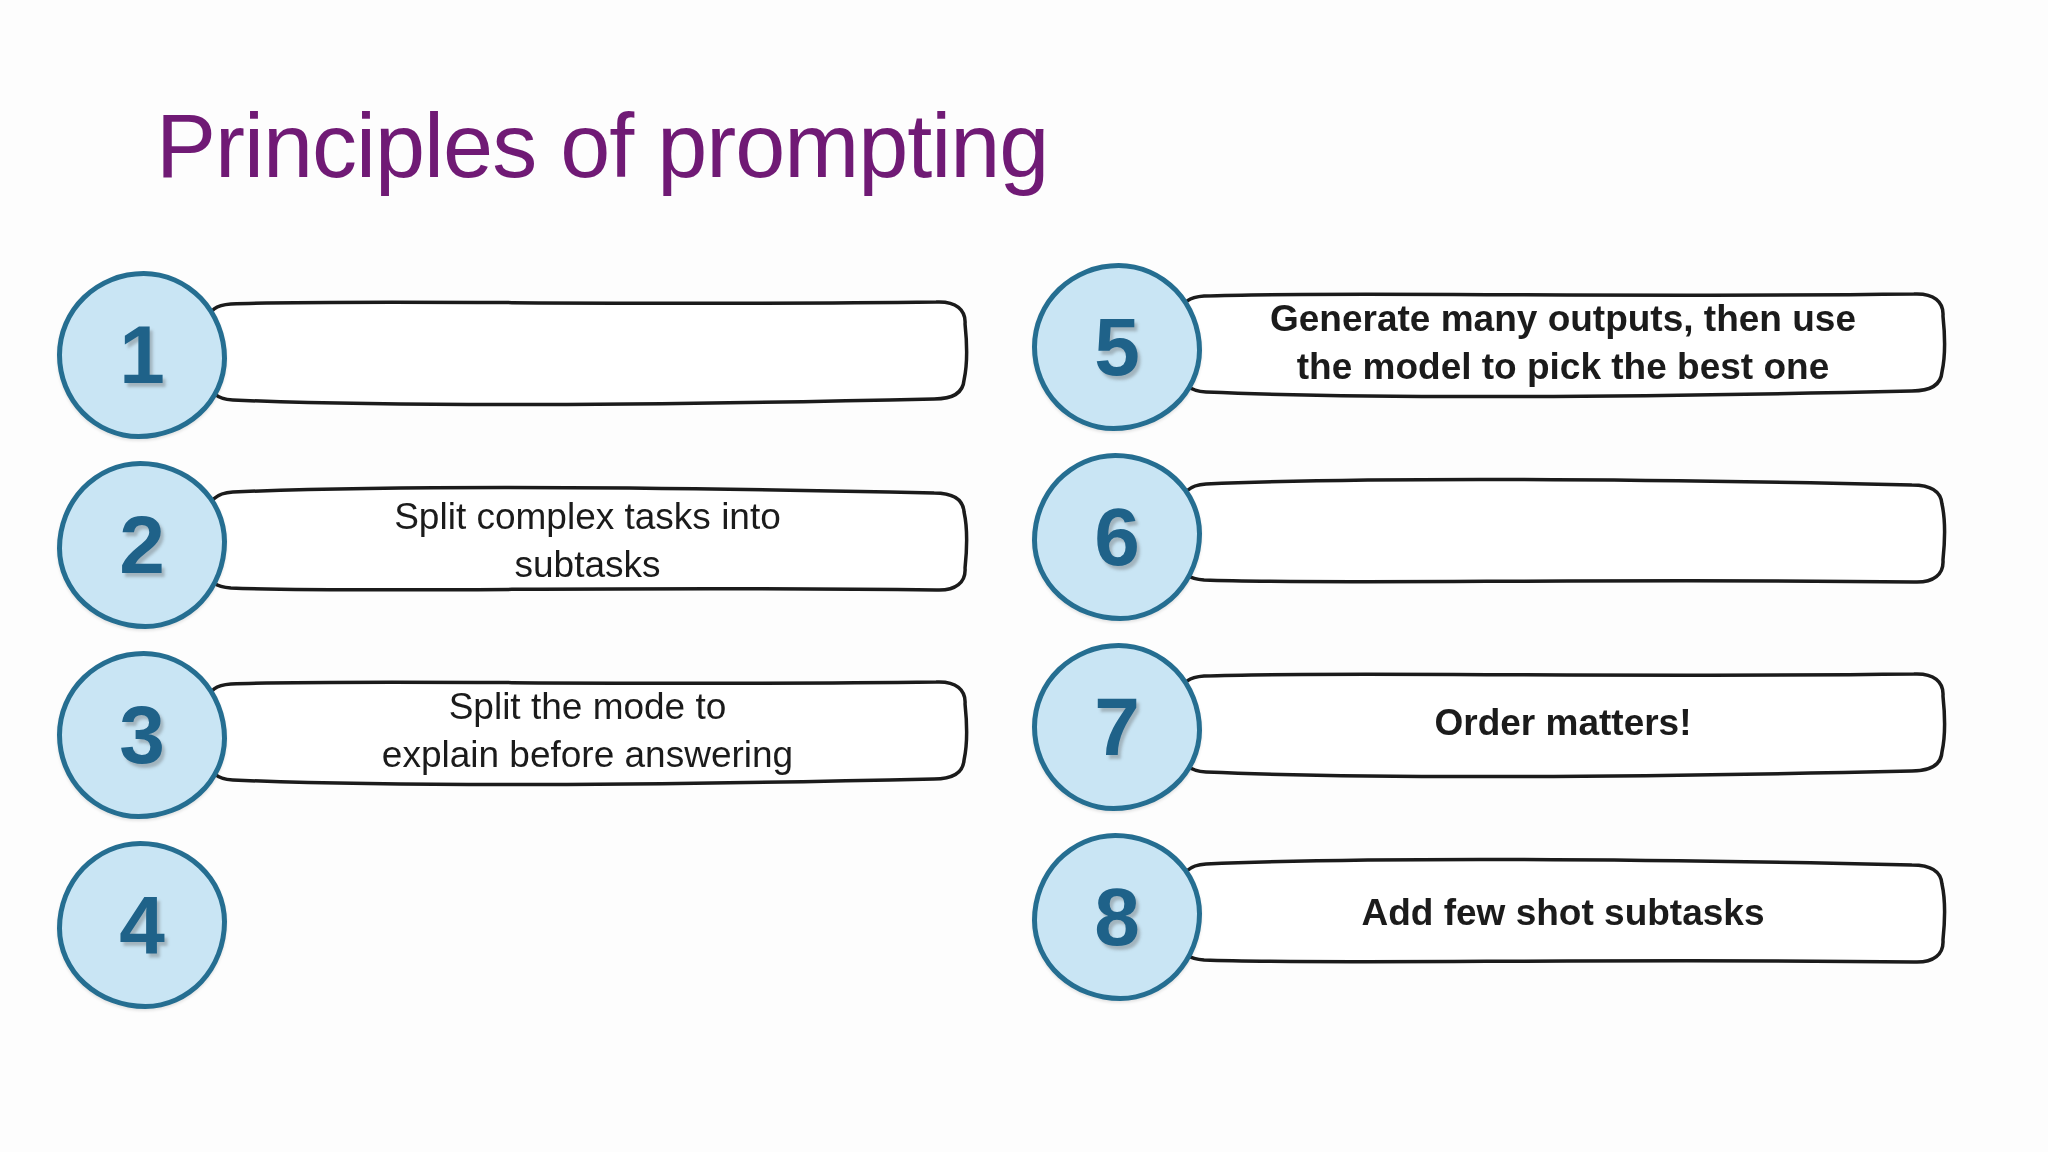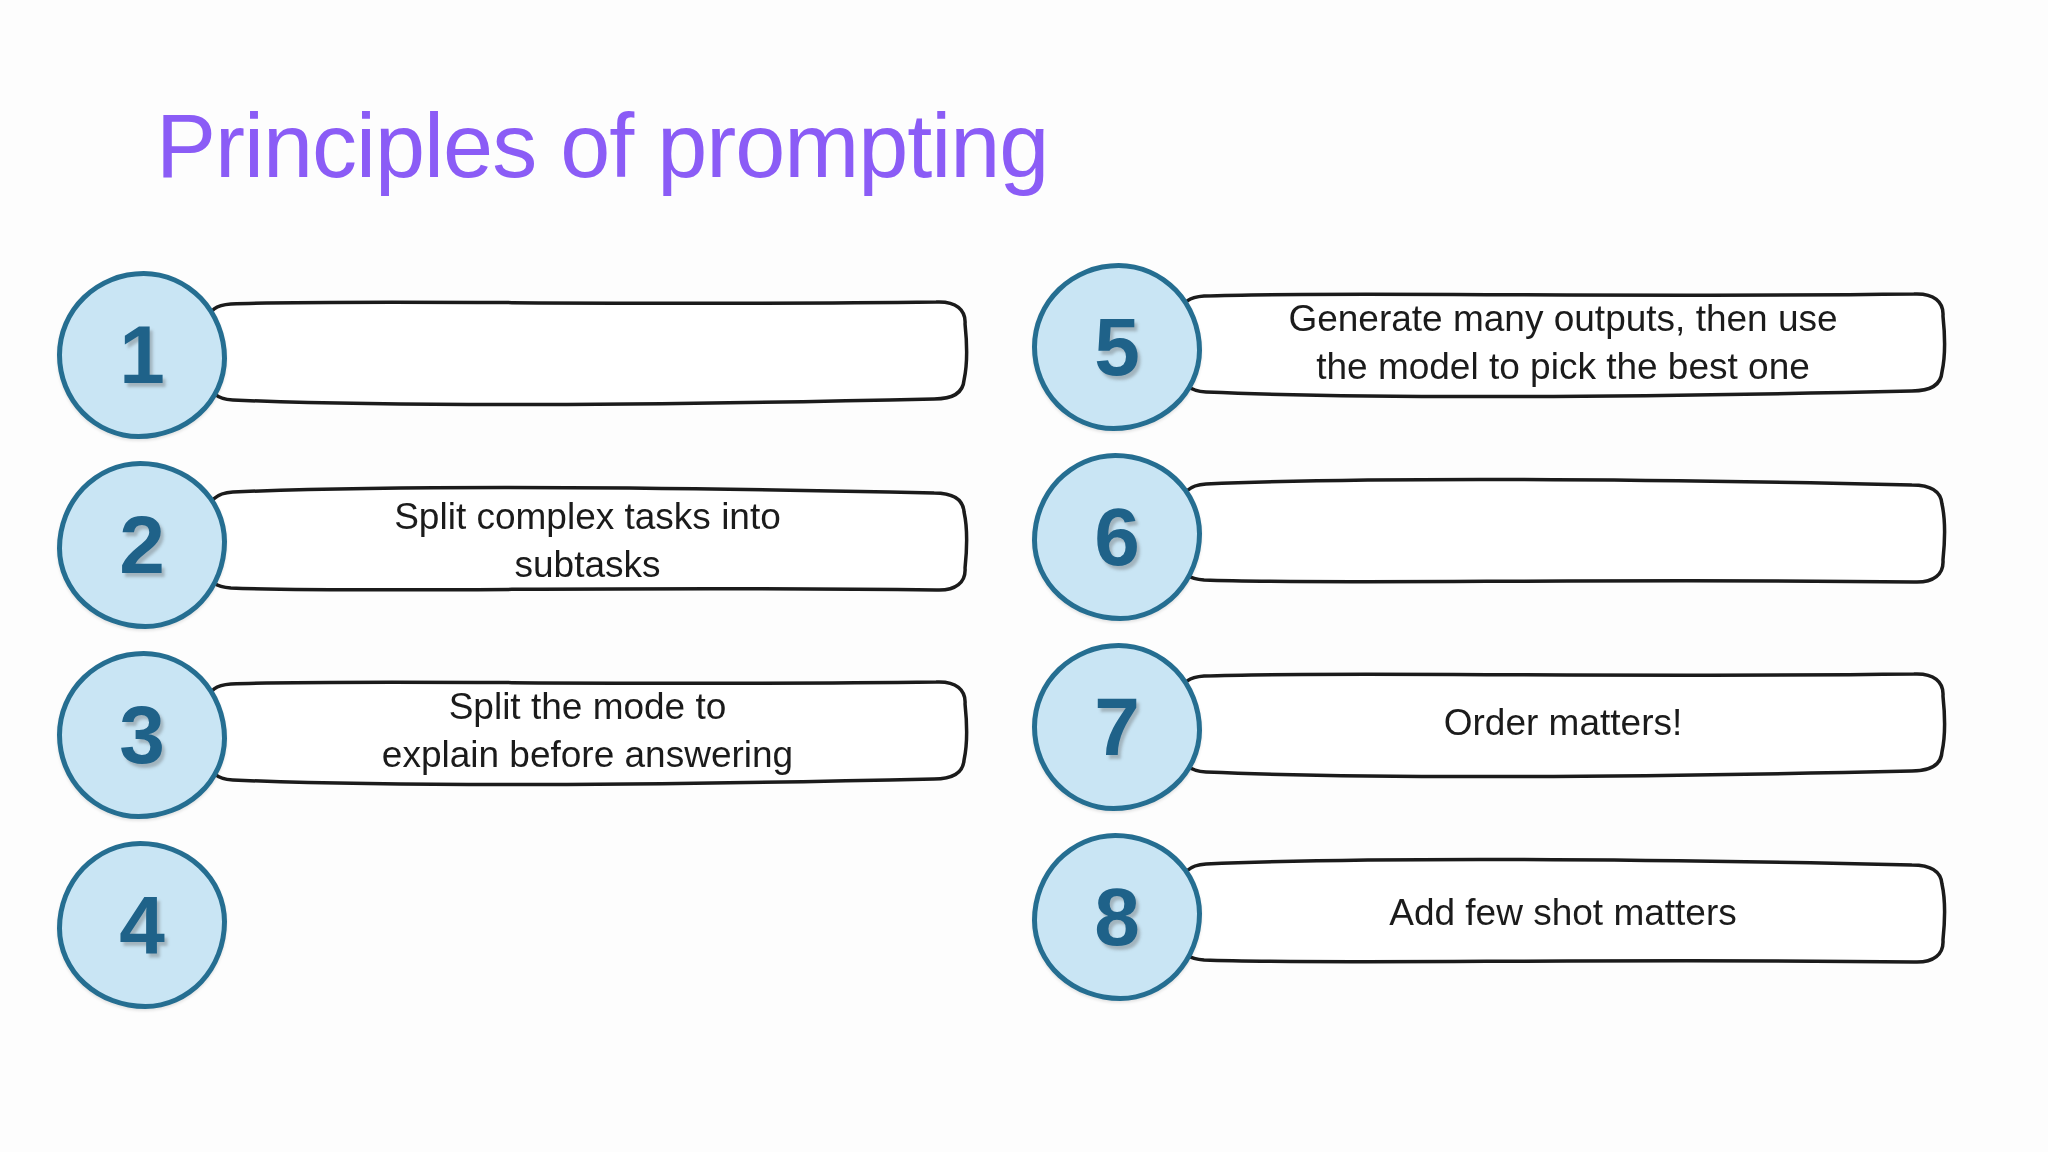--- a/index.html
+++ b/index.html
@@ -7,36 +7,36 @@
     width: 2048px; height: 1152px;
     background: #fdfdfd;
     font-family: "Liberation Sans", sans-serif;
     position: relative; overflow: hidden;
   }
   .slide { position: absolute; inset: 0; }
 
   .title {
     position: absolute; left: 156px; top: 92px; margin: 0;
     font-size: 90px; font-weight: 500; letter-spacing: -1px;
-    color: #8b5cf6; line-height: 1.2; white-space: nowrap;
+    color: #701a75; line-height: 1.2; white-space: nowrap;
   }
 
   .col { position: absolute; display: flex; flex-direction: column; gap: 22px; }
   .col-left  { left: 57px;  top: 271px; width: 919px; }
   .col-right { left: 1032px; top: 263px; width: 922px; }
 
   .row { position: relative; height: 168px; }
 
   .pill {
     position: absolute; top: 24px; height: 112px; right: 0;
     display: flex; align-items: center; justify-content: center;
     z-index: 1;
   }
   .col-left  .pill { left: 142px; }
-  .col-right .pill { left: 140px; }
+  .col-right .pill { left: 140px; font-weight: bold; }
 
   .pill svg { position: absolute; inset: 0; width: 100%; height: 100%; overflow: visible; }
   .row:nth-child(even) .pill svg { transform: scaleY(-1); }
 
   .pill .label {
     position: relative; z-index: 2;
     font-size: 37px; line-height: 1.3; color: #1b1b1b;
     text-align: center; white-space: pre-line; padding: 0 30px;
   }
 
@@ -148,21 +148,21 @@
       <div class="circle">
         <span class="num">7</span>
       </div>
     </div>
 
     <div class="row">
       <div class="pill">
         <svg viewBox="0 0 780 112" preserveAspectRatio="none">
           <path d="M 32 9 C 160 4, 420 11, 740 7 C 760 6, 770 15, 769 29 C 771 48, 772 67, 768 85 C 767 98, 757 104, 738 104 C 470 110, 200 112, 34 105 C 17 104, 9 96, 10 83 C 8 63, 7 43, 9 27 C 10 15, 17 10, 32 9 Z" fill="#ffffff" stroke="#1b1b1b" stroke-width="3.5" stroke-linejoin="round"></path>
         </svg>
-        <span class="label">Add few shot matters</span>
+        <span class="label">Add few shot subtasks</span>
       </div>
       <div class="circle">
         <span class="num">8</span>
       </div>
     </div>
 
   </div>
 
 </div>
 

